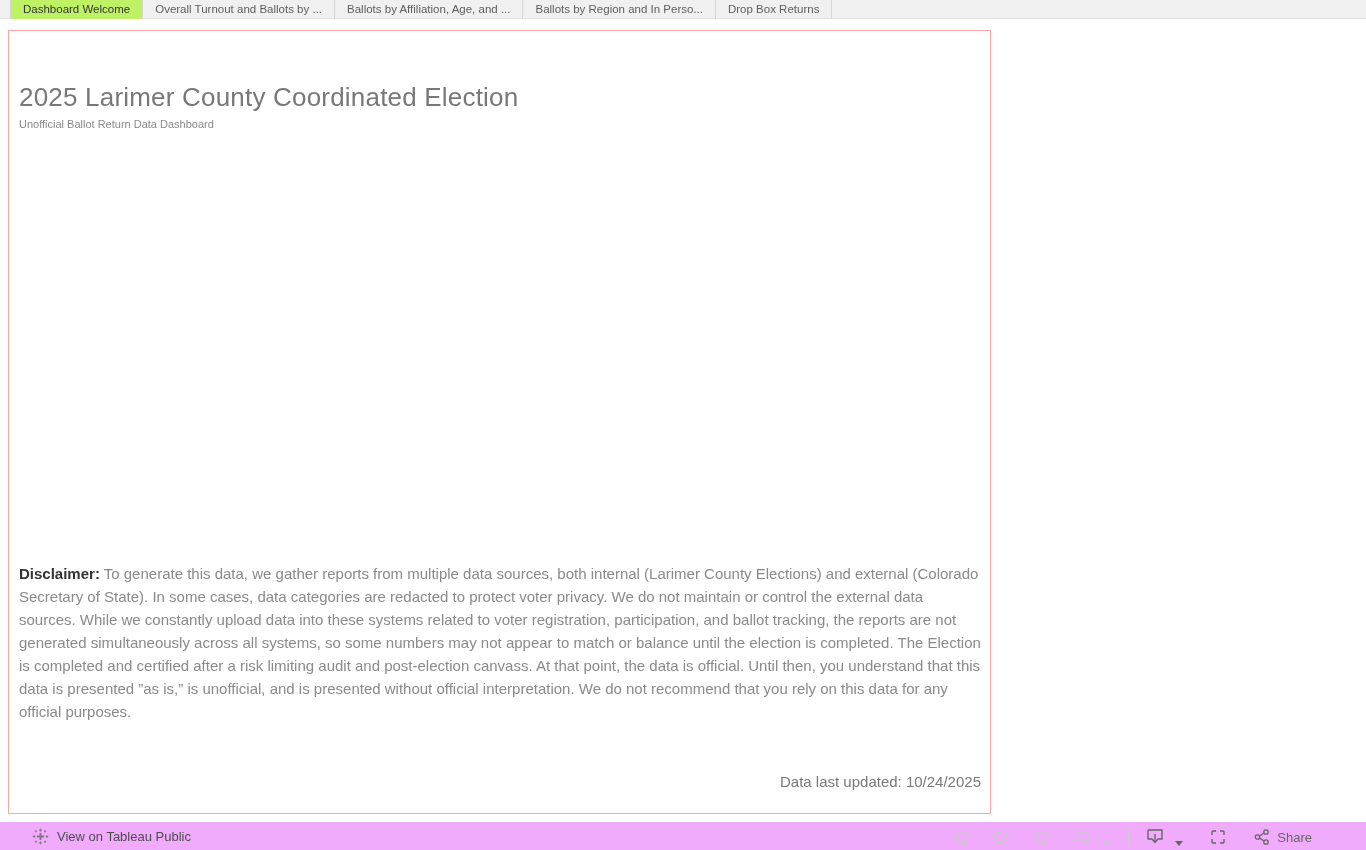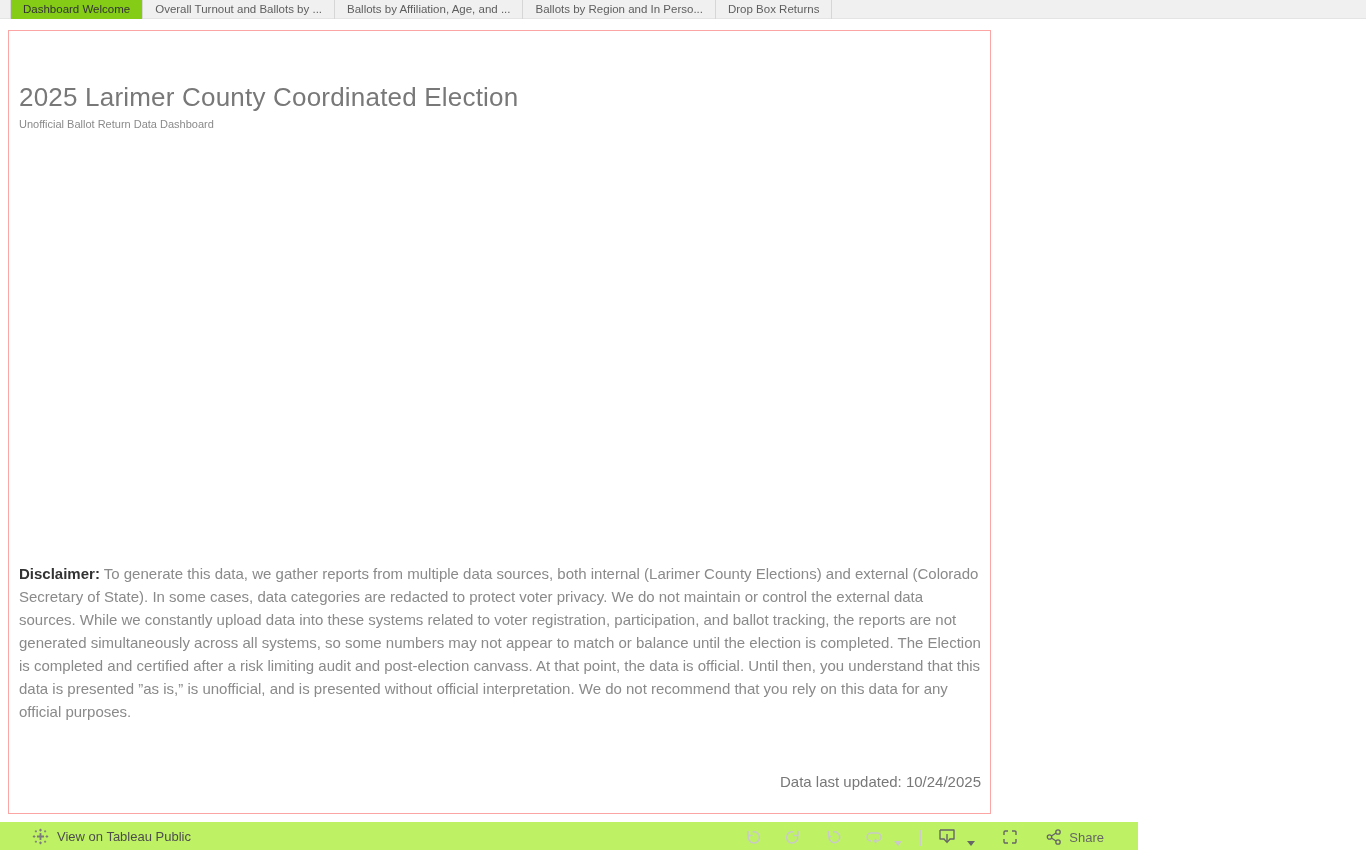--- a/index.html
+++ b/index.html
@@ -22,21 +22,21 @@
   .tab {
     font-size:11.5px; line-height:19px;
     padding:0 12px;
     color:#5e5e5e;
     border-right:1px solid #d6d6d6;
     white-space:nowrap;
     cursor:pointer;
     height:19px;
   }
   .tab.active {
-    background:#84cc16;
+    background:#bef264;
     color:#333333;
     border-left:1px solid #d6d6d6;
     box-shadow:0 1px 0 #ffffff;
   }
 
   
   .dashboard {
     position:absolute; left:8px; top:30px;
     width:983px; height:784px;
     background:#ffffff;
@@ -64,24 +64,24 @@
   }
   .disclaimer-label { color:#333333; font-weight:bold; }
   .dash-updated {
     position:absolute; top:742px; right:9px;
     font-size:15px; color:#787878;
   }
 
   
   .toolbar {
     position:absolute; left:0; top:822px;
-    width:1138px; height:28px;
-    background:#bef264;
+    width:1366px; height:28px;
+    background:#f0abfc;
     display:flex; align-items:center; justify-content:space-between;
-    padding:0 34px 0 32px;
+    padding:0 54px 0 32px;
   }
   .brand {
     display:flex; align-items:center; gap:8px;
     font-size:13px; color:#4d4d4d;
     cursor:pointer;
   }
   .controls { display:flex; align-items:flex-end; }
   .icon-btn {
     display:flex; align-items:center; justify-content:center;
     background:none; border:none; padding:0; cursor:pointer;

